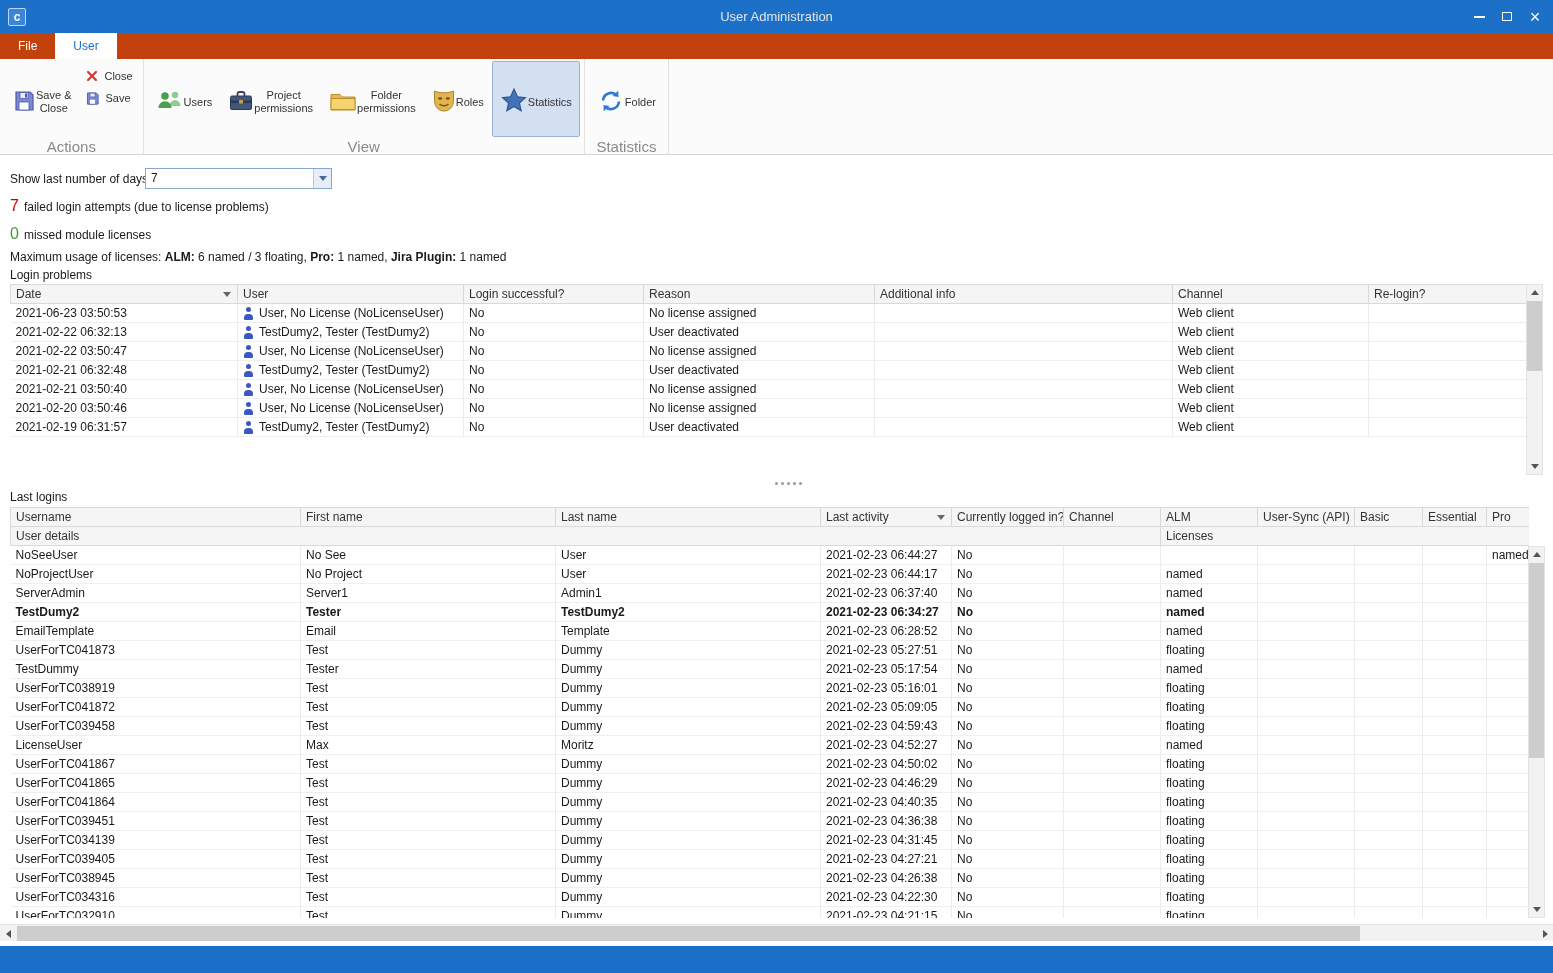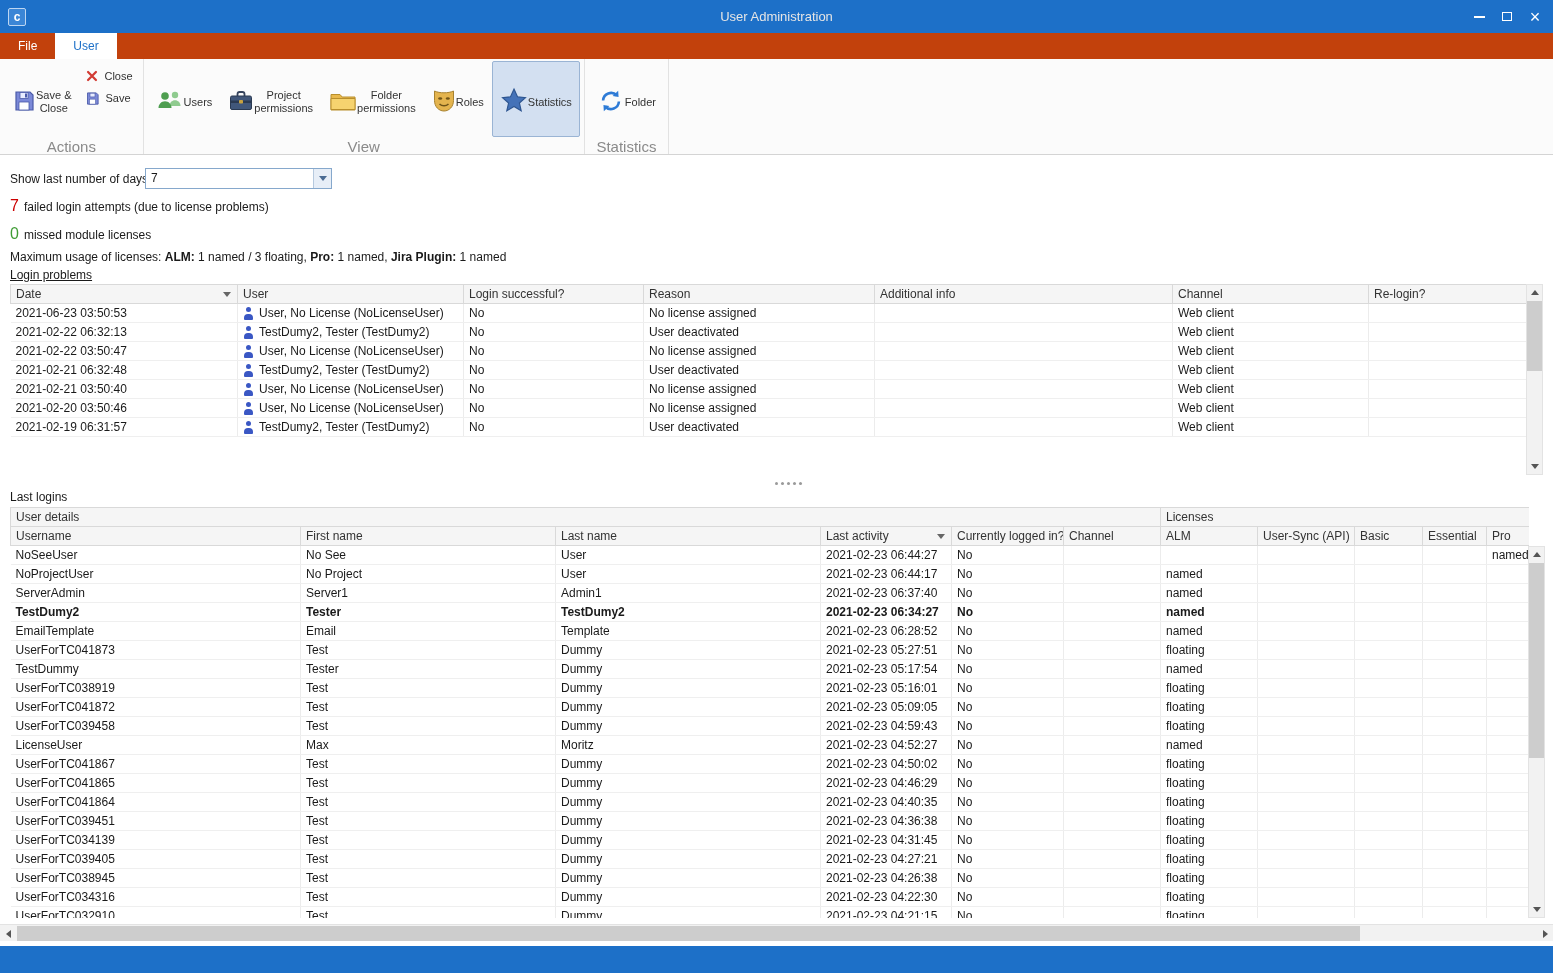--- a/index.html
+++ b/index.html
@@ -260,28 +260,28 @@
     <span class="big-red">7</span>
     <span>failed login attempts (due to license problems)</span>
   </div>
   <div class="stat-line missed-line">
     <span class="big-green">0</span>
     <span>missed module licenses</span>
   </div>
   <div class="usage-line">
     <span>Maximum usage of licenses:</span>
     <b>ALM:</b>
-    <span>1 named / 3 floating,</span>
+    <span>6 named / 3 floating,</span>
     <b>Pro:</b>
     <span>1 named,</span>
     <b>Jira Plugin:</b>
     <span>1 named</span>
   </div>
 
-  <div class="section-label" style="top:268px;text-decoration:underline;">Login problems</div>
+  <div class="section-label" style="top:268px;">Login problems</div>
   <table class="grid lp-table">
     <colgroup>
       <col style="width:227px">
         <col style="width:226px">
         <col style="width:180px">
         <col style="width:231px">
       <col style="width:298px">
         <col style="width:196px">
         <col style="width:159px">
     </colgroup>
@@ -387,36 +387,36 @@
         <col style="width:112px">
           <col style="width:97px">
           <col style="width:97px">
           <col style="width:97px">
         <col style="width:68px">
           <col style="width:64px">
           <col style="width:43px">
       </colgroup>
       <thead>
         <tr>
-          <th colspan="6" class="gh"><span>User details</span></th>
-          <th colspan="5" class="gh"><span>Licenses</span></th>
-        </tr>
-        <tr>
             <th><span>Username</span></th>
             <th><span>First name</span></th>
             <th><span>Last name</span></th>
             <th><span>Last activity</span><span class="sort-arrow"></span></th>
             <th><span>Currently logged in?</span></th>
             <th><span>Channel</span></th>
             <th><span>ALM</span></th>
             <th><span>User-Sync (API)</span></th>
             <th><span>Basic</span></th>
             <th><span>Essential</span></th>
             <th><span>Pro</span></th>
           </tr>
+        <tr>
+          <th colspan="6" class="gh"><span>User details</span></th>
+          <th colspan="5" class="gh"><span>Licenses</span></th>
+        </tr>
       </thead>
       <tbody>
           <tr>
             <td><span>NoSeeUser</span></td>
             <td><span>No See</span></td>
             <td><span>User</span></td>
             <td><span>2021-02-23 06:44:27</span></td>
             <td><span>No</span></td>
             <td><span></span></td>
             <td><span></span></td>

